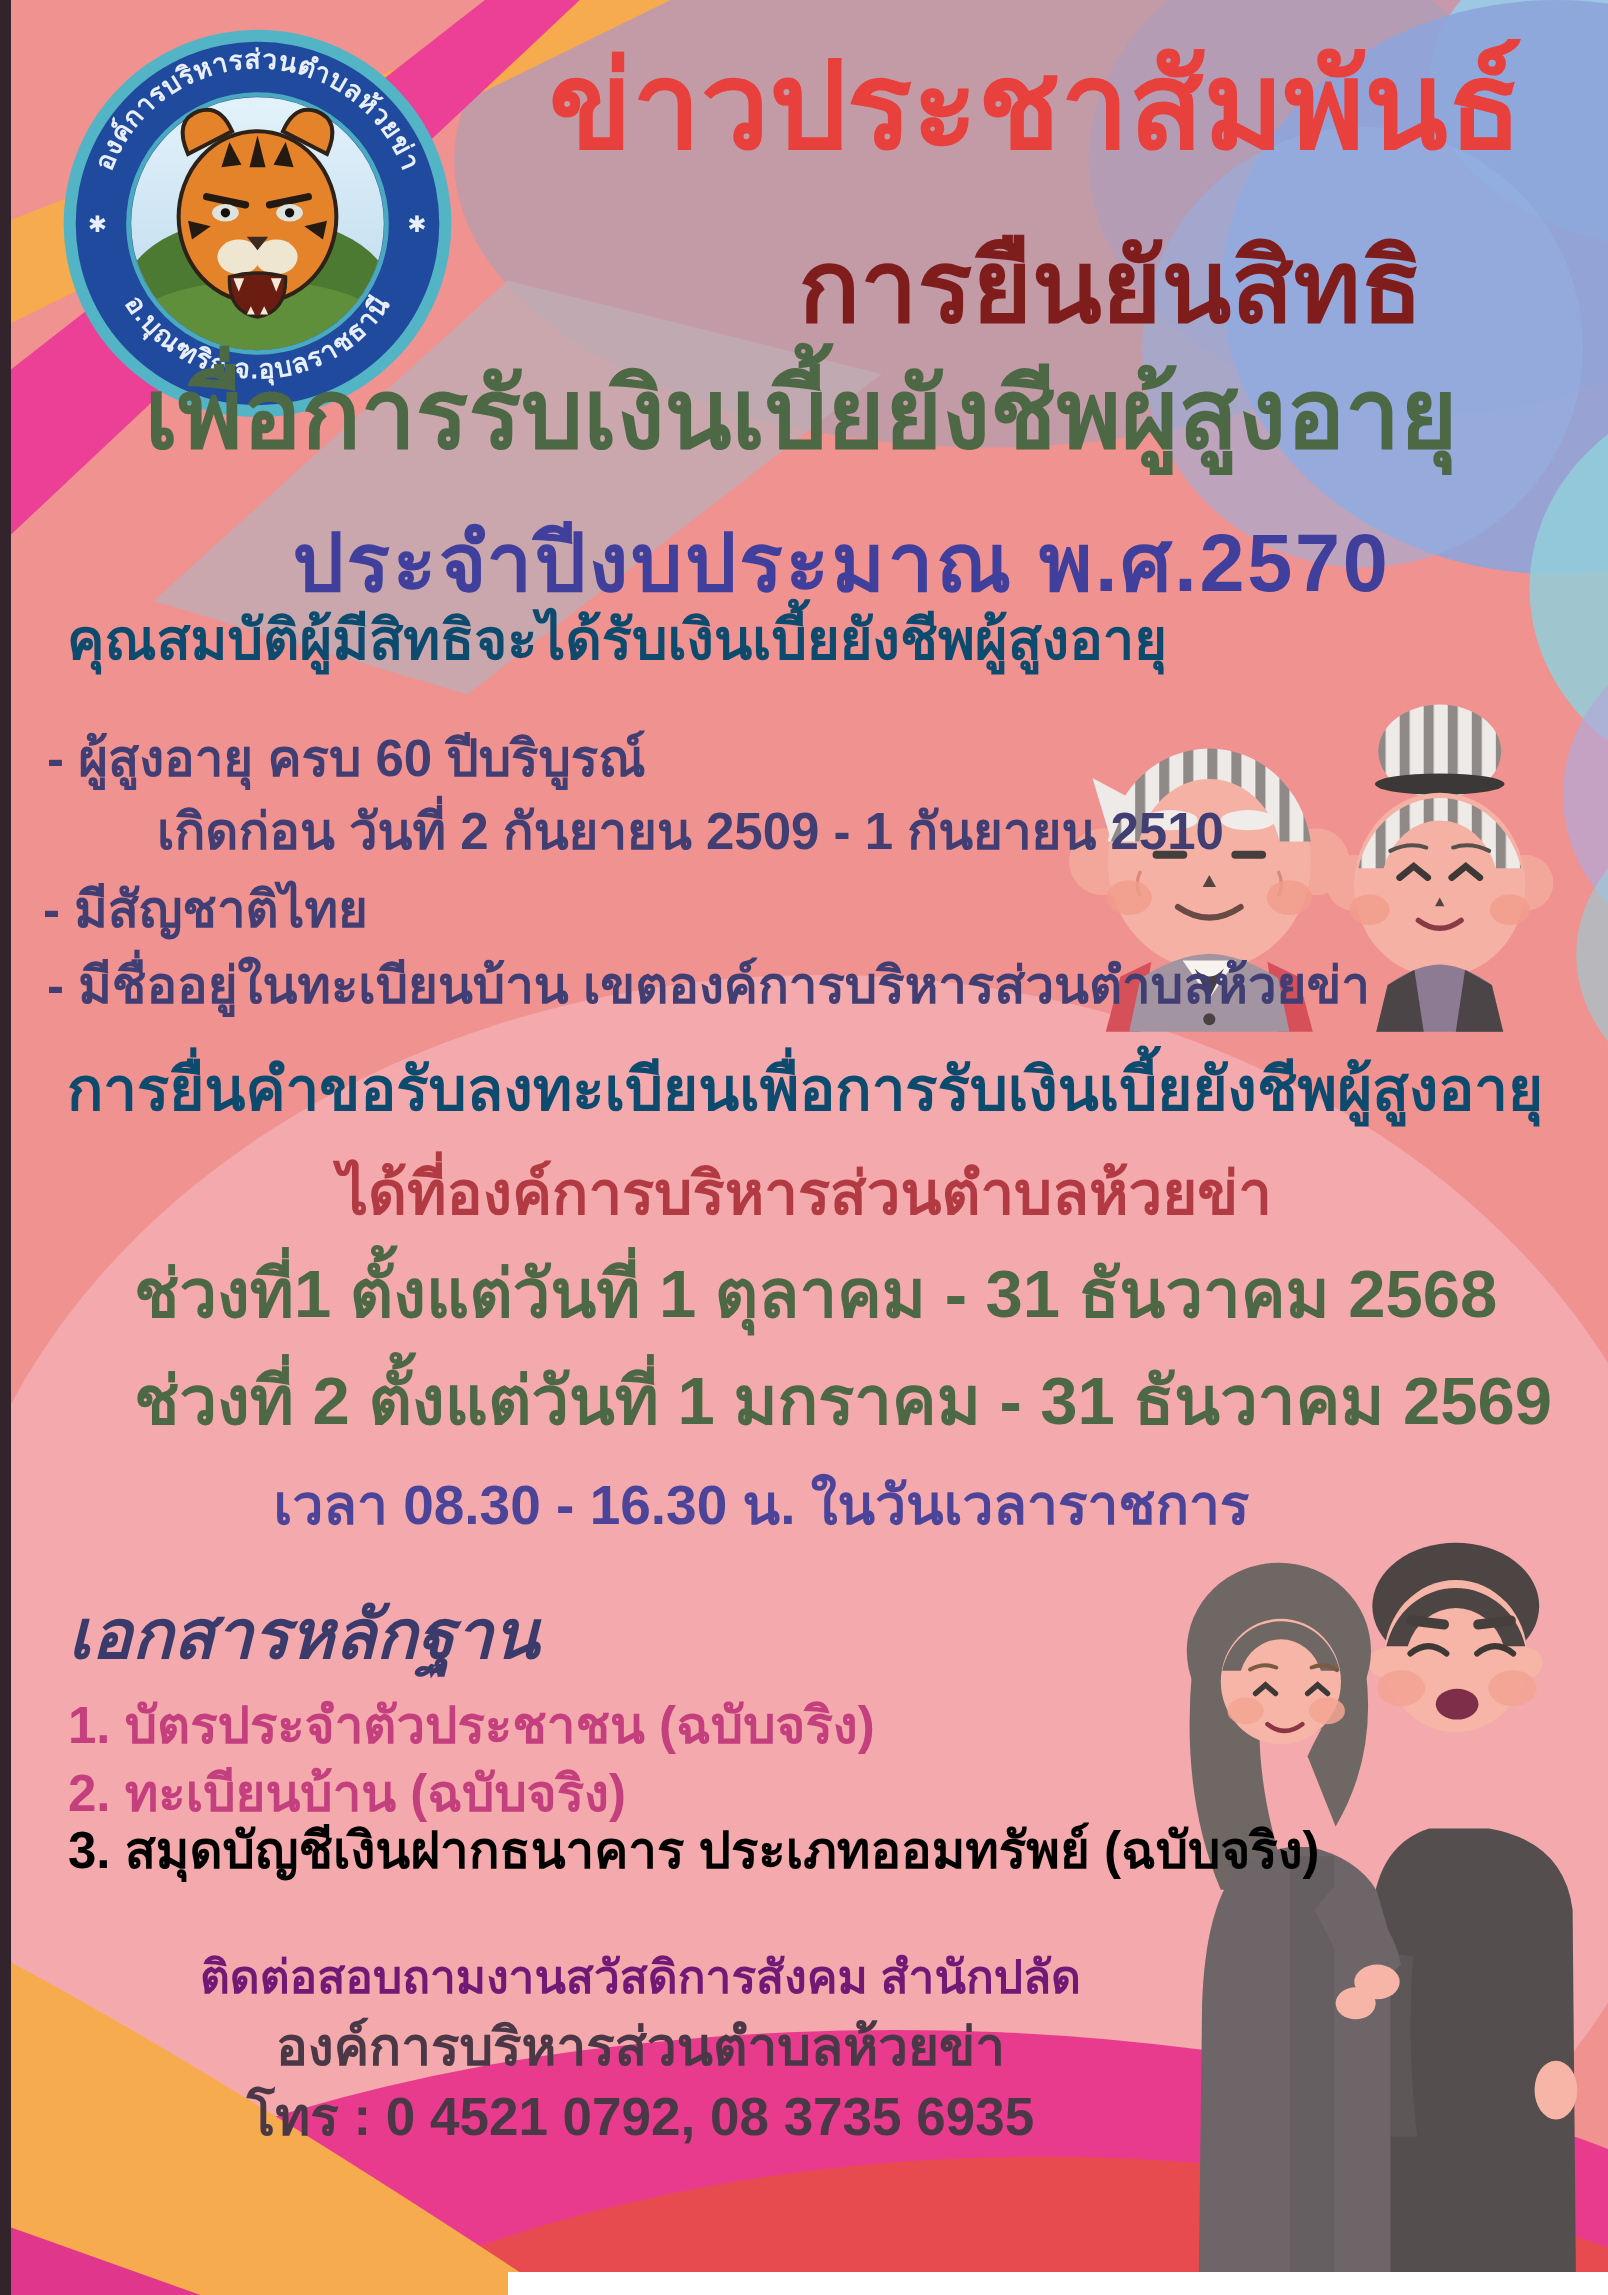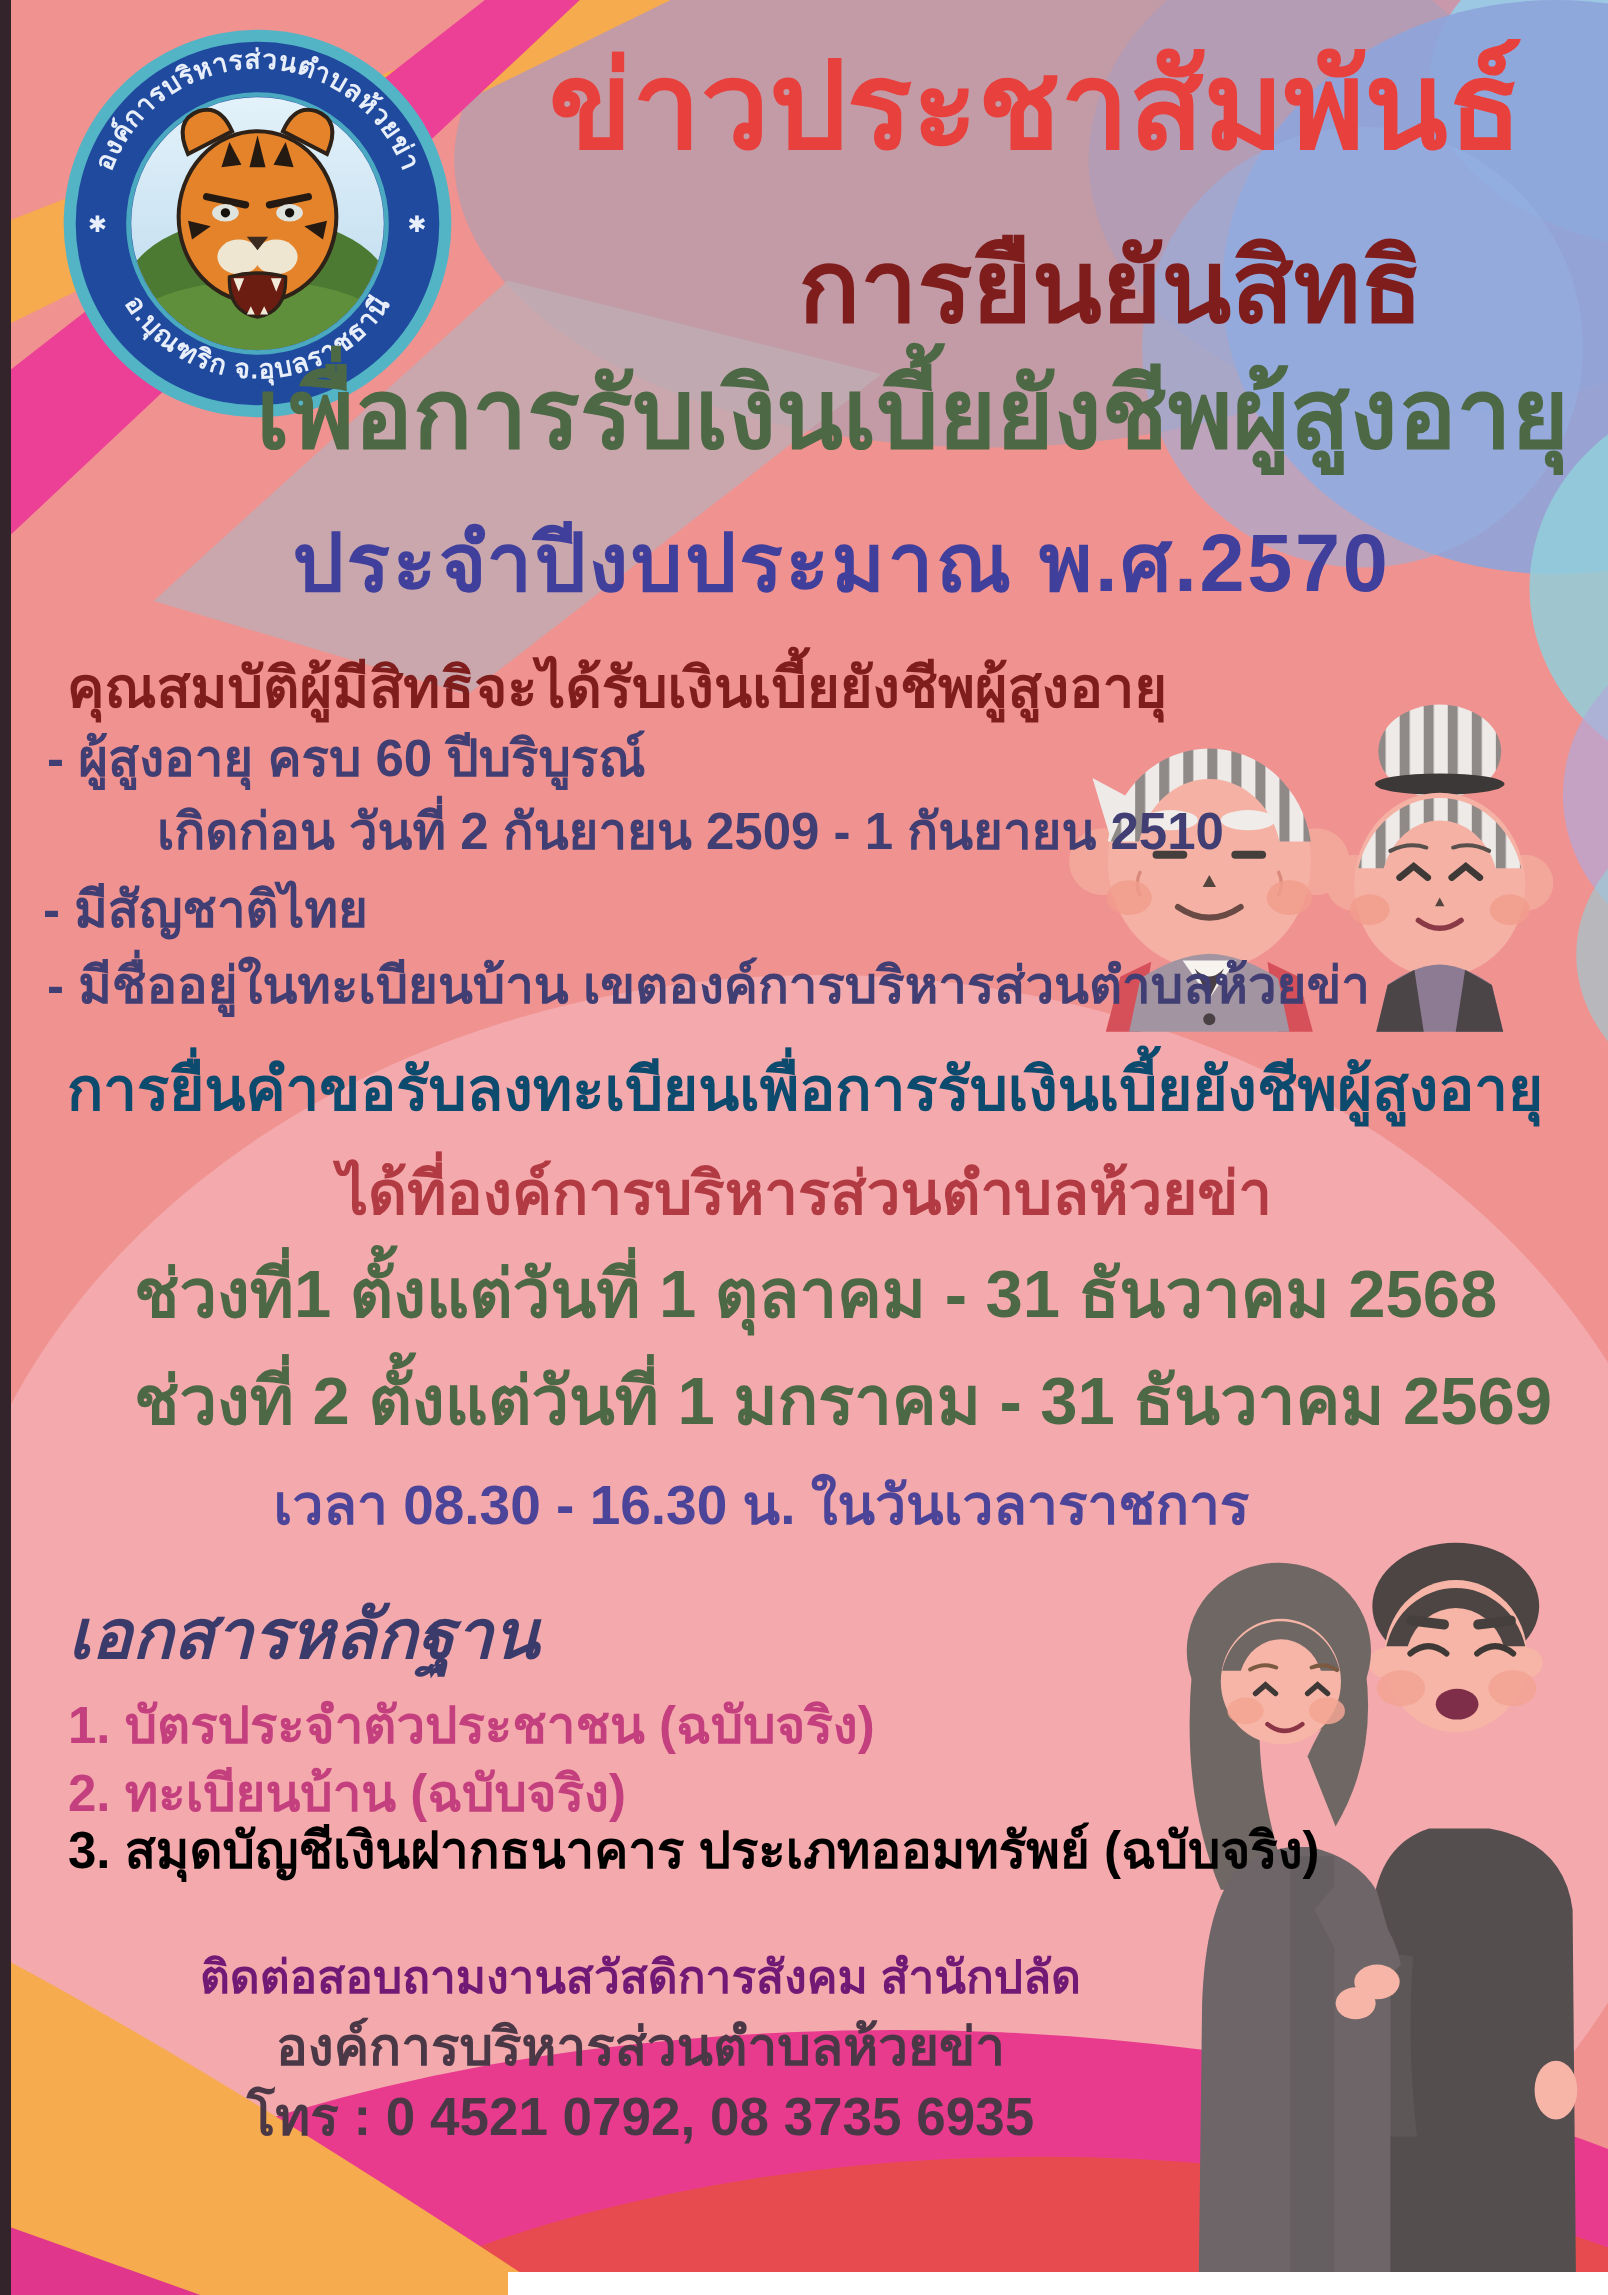--- a/index.html
+++ b/index.html
@@ -15,23 +15,23 @@
   .layer{position:absolute;}
   .t{
     position:absolute;
     font-weight:700;
     line-height:1.08;
     white-space:nowrap;
     z-index:4;
   }
   #title   {left:468px;  top:41px;   width:1135px; font-size:122px; color:#e8403d; text-align:center;}
   #sub1    {left:488px;  top:232px;  width:935px; font-size:102px; color:#7f1d1d; text-align:right;}
-  #sub2    {left:33px;   top:362px;  width:1536px; font-size:98px; color:#4d6844; text-align:right;}
+  #sub2    {left:33px;   top:362px;  width:1536px; font-size:98px; color:#4d6844; text-align:center;}
   #fiscal  {left:120px;  top:520px;  width:1443px; font-size:81px; color:#403f9c; text-align:center; letter-spacing:2.7px;}
-  #qhead   {left:67px;  top:658px;  font-size:56px;  color:#7f1d1d;}
+  #qhead   {left:67px;  top:610px;  font-size:56px;  color:#0c4a6e;}
   #q1      {left:47px;   top:731px; font-size:51px;  color:#403e72;}
   #q1d     {left:157px;  top:804px; font-size:51px;  color:#403e72;}
   #q2      {left:43px;   top:882px; font-size:51px;  color:#403e72;}
   #q3      {left:47px;   top:958px; font-size:51px;  color:#403e72;}
   #reg1    {left:67px;  top:1058px; width:1476px; font-size:60px;  color:#0c4a6e; text-align:center;}
   #reg2    {left:67px;  top:1162px; width:1476px; font-size:60px;  color:#b23b43; text-align:center;}
   #p1      {left:134px;  top:1258px; width:1269px; font-size:67px; color:#4d6844; text-align:center;}
   #p2      {left:134px;  top:1365px; width:1309px; font-size:67px; color:#4d6844; text-align:center;}
   #time    {left:167px;  top:1476px; width:1189px; font-size:55px;  color:#4c4498; text-align:center;}
   #dhead   {left:68px;  top:1598px; font-size:68px; color:#3a3a6b;font-style:italic;}

